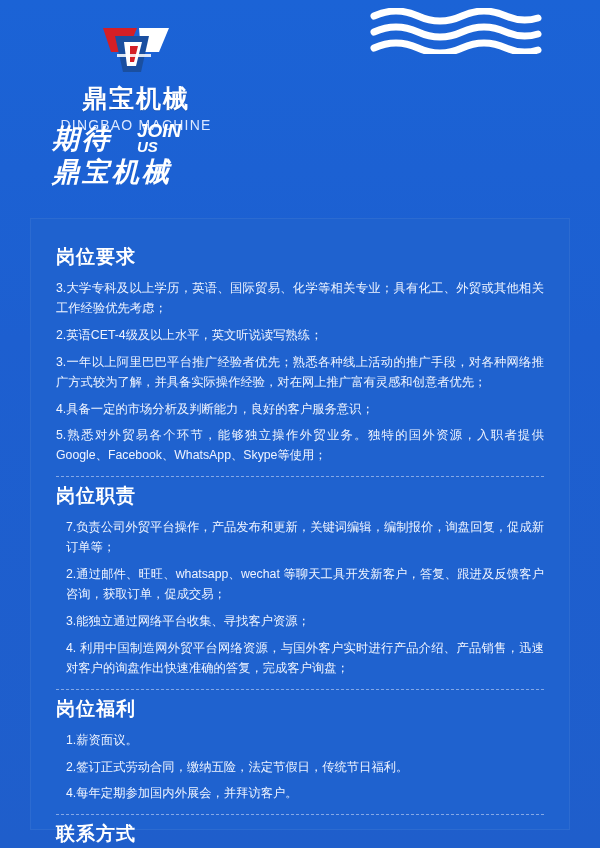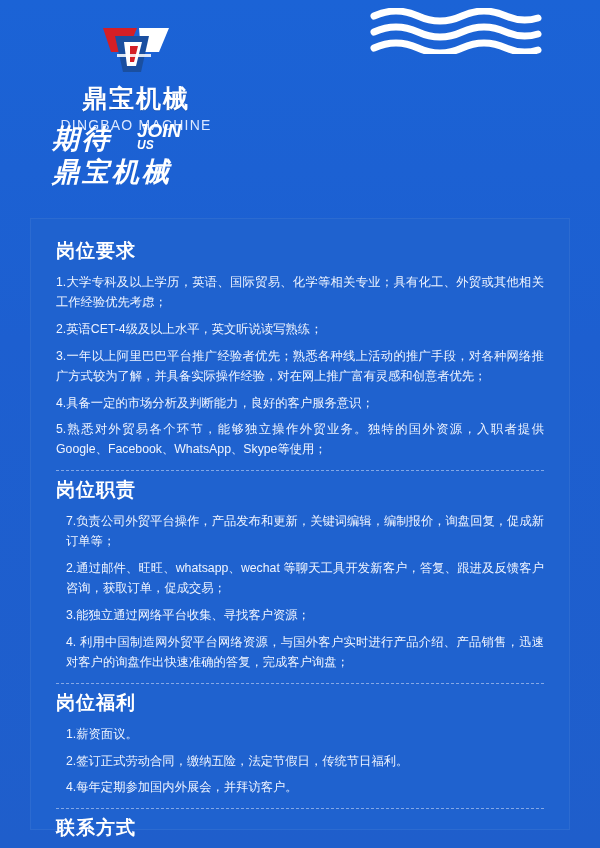--- a/index.html
+++ b/index.html
@@ -84,21 +84,21 @@
     position: absolute;
     left: 137px;
     top: 122px;
     font-size: 19px;
     font-weight: bold;
     font-style: italic;
     line-height: 0.95;
     color: #ffffff;
     font-family: "Liberation Sans", sans-serif;
   }
-  .join-us .us { font-size: 12px; display: block; }
+  .join-us .us { font-size: 15px; display: block; }
 
   .waves {
     position: absolute;
     right: 52px;
     top: 8px;
     width: 180px;
     height: 46px;
   }
   .big-title {
     position: absolute;
@@ -125,21 +125,21 @@
     padding: 16px 26px 10px 26px;
     box-sizing: border-box;
   }
   .sec-title {
     font-size: 19px;
     font-weight: bold;
     color: #ffffff;
     margin: 6px 0 9px 0;
     letter-spacing: 1px;
   }
-  .sec-title.first { margin-top: 4px; }
+  .sec-title.first { margin-top: 10px; }
   .sec-body p {
     margin: 0 0 7px 0;
     font-size: 12.3px;
     line-height: 1.62;
     color: #eff4ff;
     text-align: justify;
   }
   .sec-body.indent p { text-indent: 0; padding-left: 10px; }
   .divider {
     border: 0;
@@ -189,21 +189,21 @@
         </g>
       </svg>
     </div>
 
   </div>
 
   <div class="card">
 
     <div class="sec-title first">岗位要求</div>
     <div class="sec-body">
-      <p>1.大学专科及以上学历，英语、国际贸易、化学等相关专业；具有化工、外贸或其他相关工作经验优先考虑；</p>
+      <p>3.大学专科及以上学历，英语、国际贸易、化学等相关专业；具有化工、外贸或其他相关工作经验优先考虑；</p>
       <p>2.英语CET-4级及以上水平，英文听说读写熟练；</p>
       <p>3.一年以上阿里巴巴平台推广经验者优先；熟悉各种线上活动的推广手段，对各种网络推广方式较为了解，并具备实际操作经验，对在网上推广富有灵感和创意者优先；</p>
       <p>4.具备一定的市场分析及判断能力，良好的客户服务意识；</p>
       <p>5.熟悉对外贸易各个环节，能够独立操作外贸业务。独特的国外资源，入职者提供Google、Facebook、WhatsApp、Skype等使用；</p>
     </div>
     <hr class="divider">
 
     <div class="sec-title">岗位职责</div>
     <div class="sec-body indent">
       <p>7.负责公司外贸平台操作，产品发布和更新，关键词编辑，编制报价，询盘回复，促成新订单等；</p>

